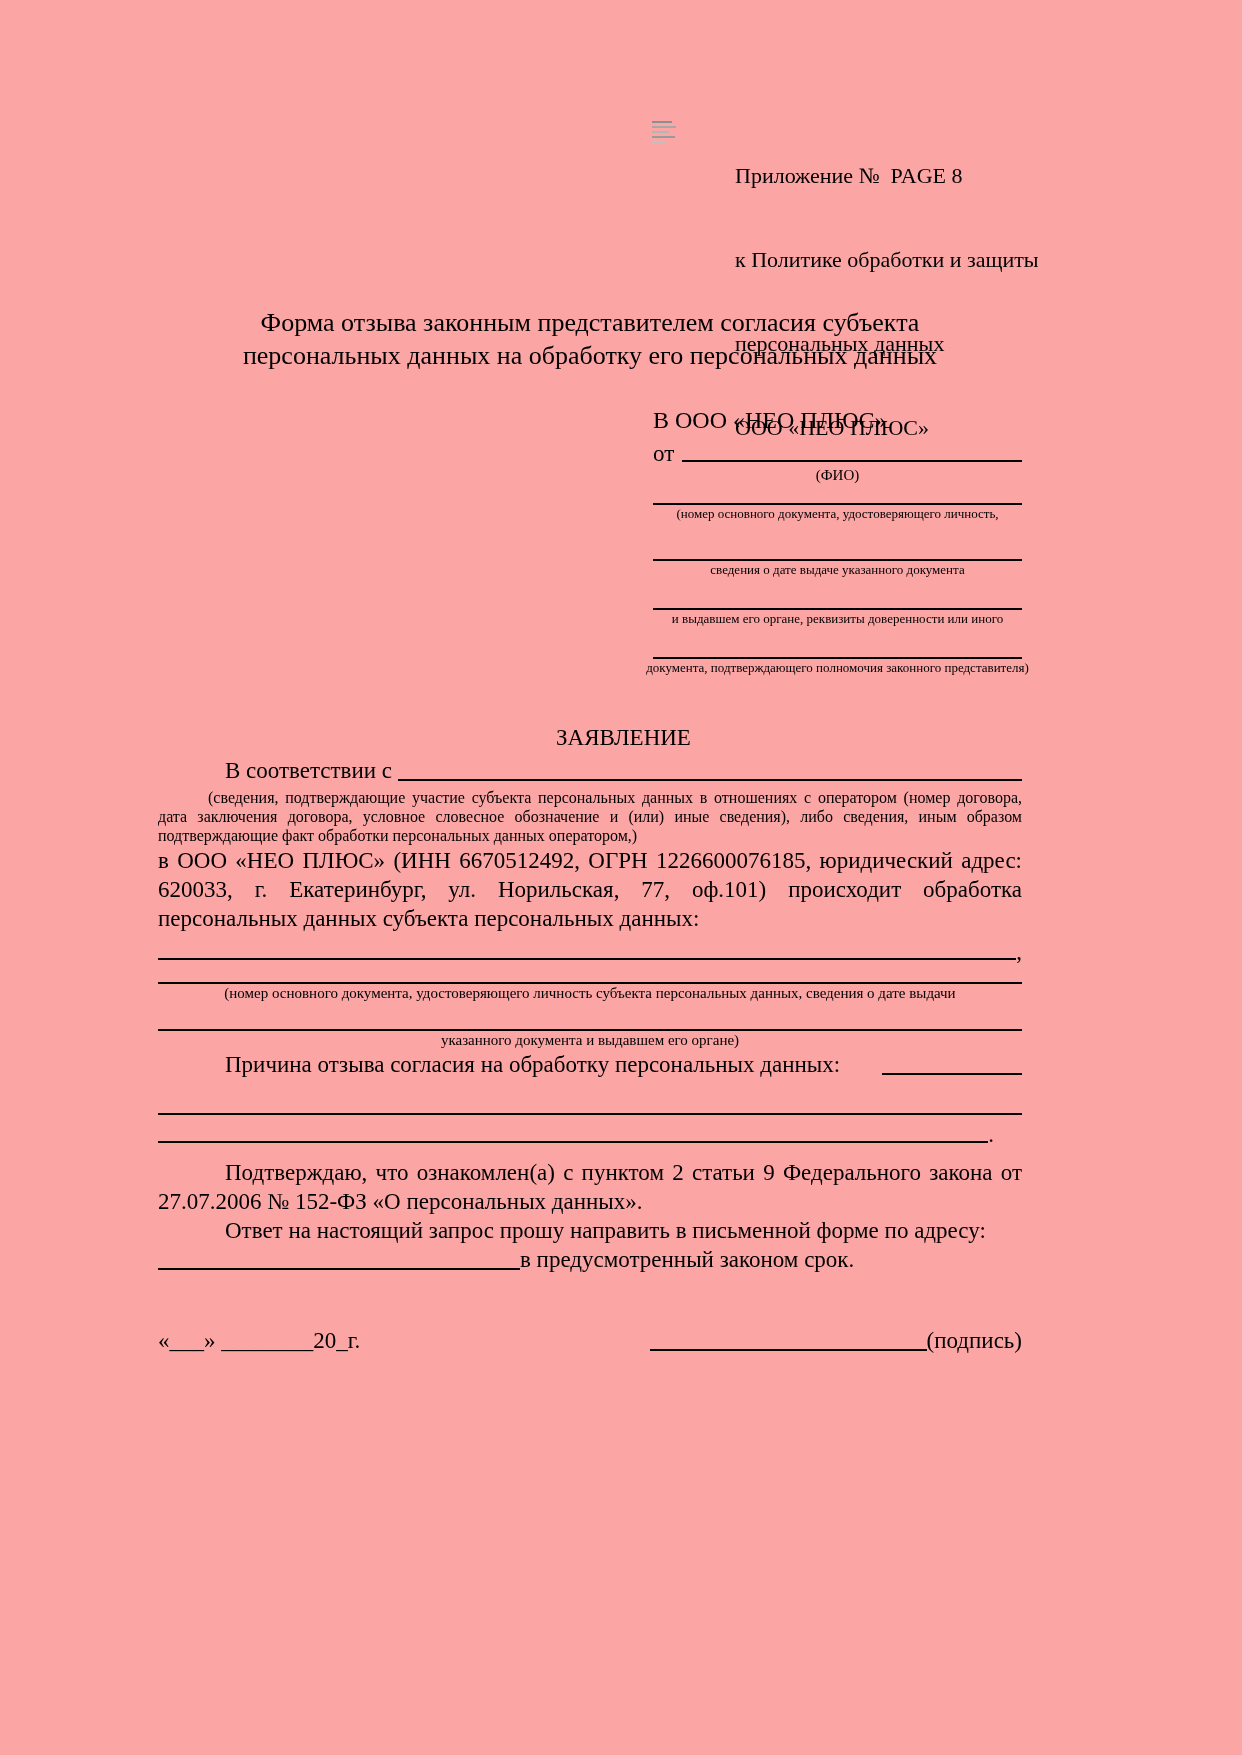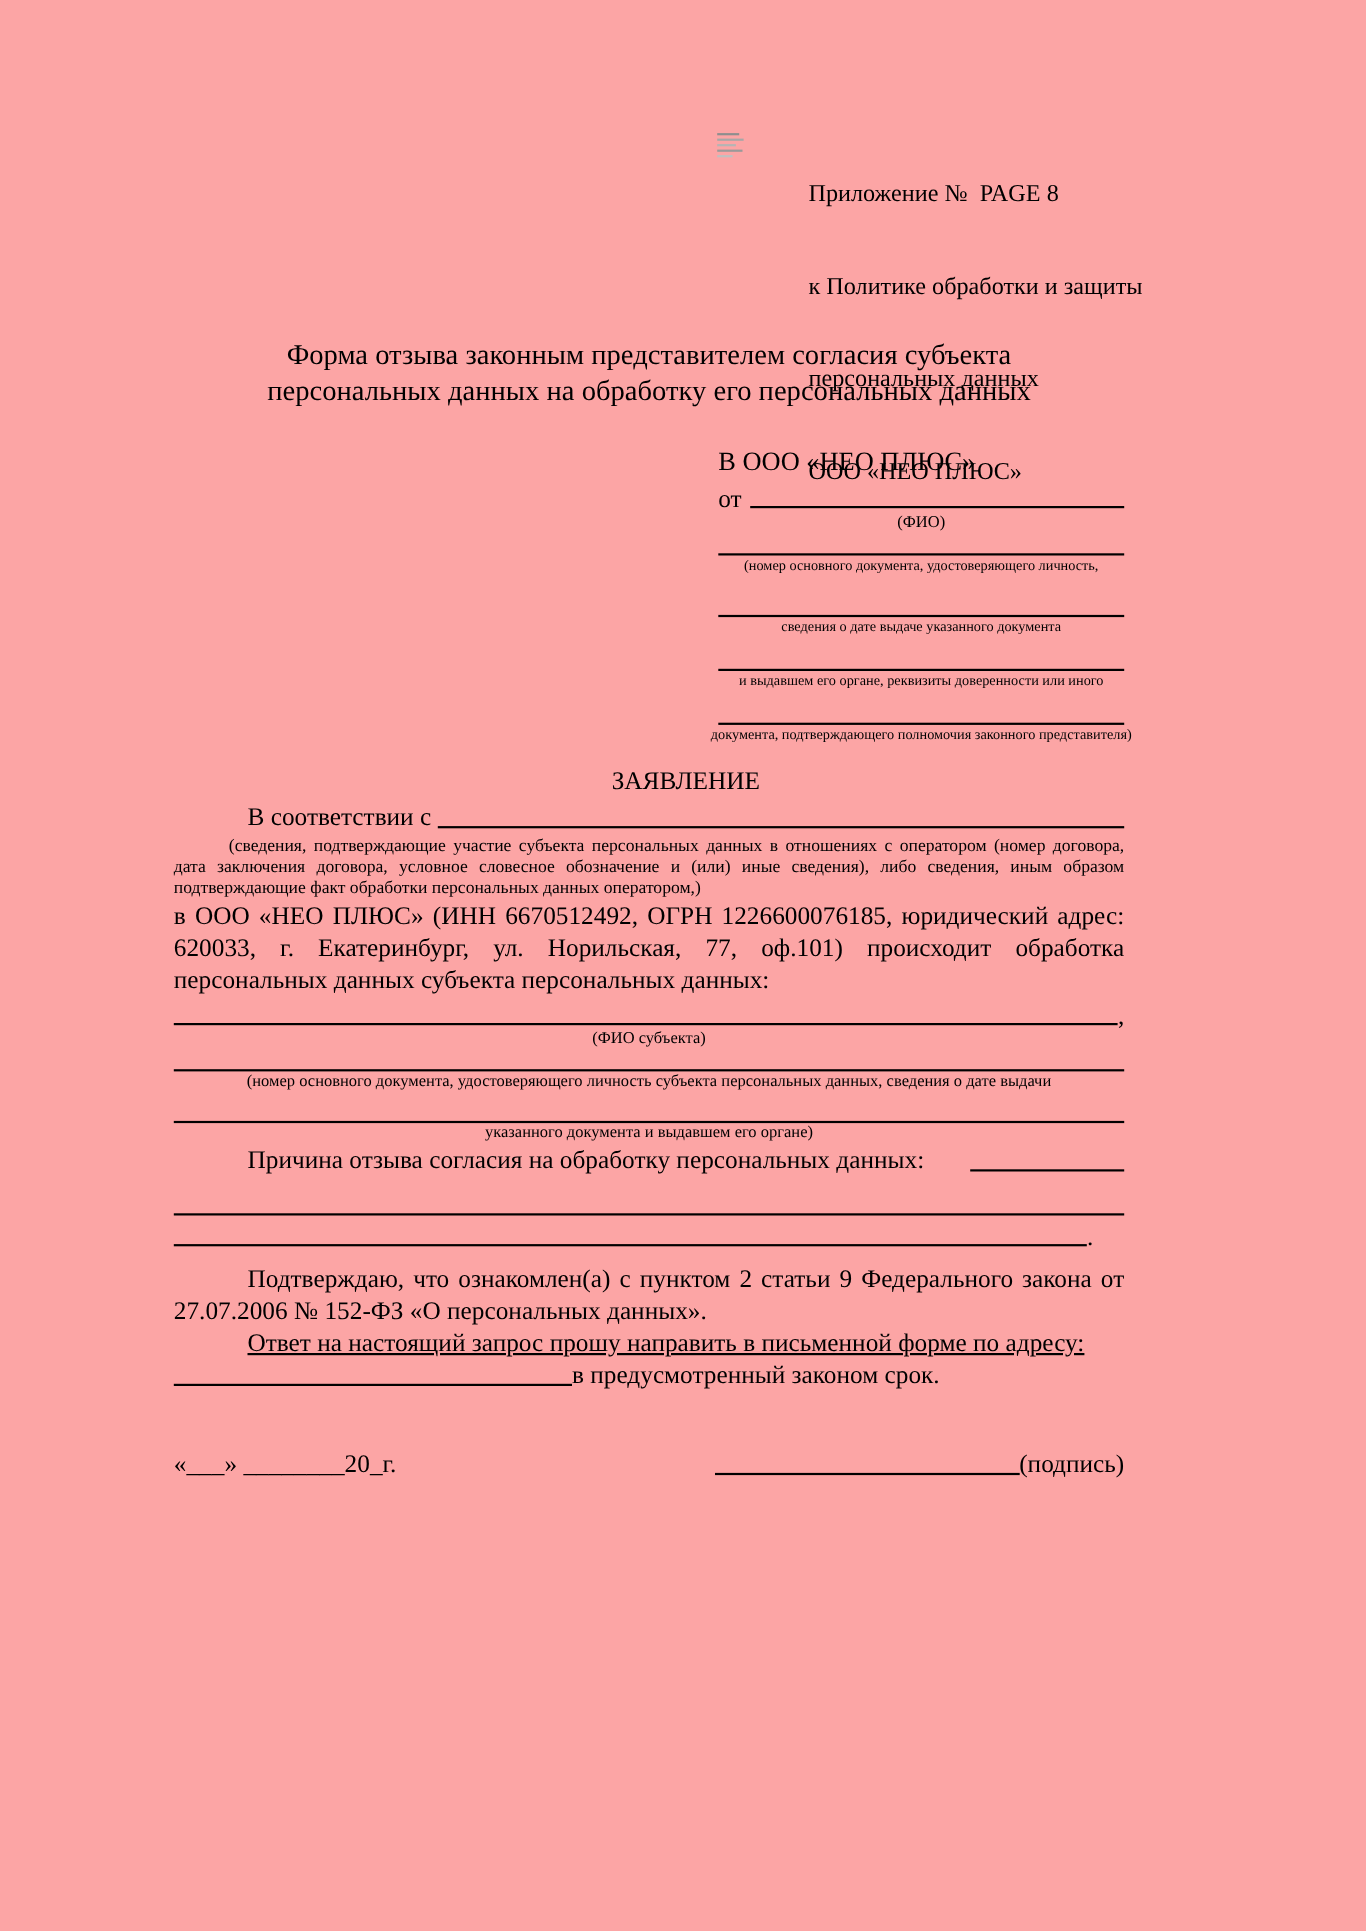--- a/index.html
+++ b/index.html
@@ -39,42 +39,42 @@
   .fill{flex:1;border-bottom:2px solid #000;margin-bottom:4px;}
   .from-row{margin-top:7px;line-height:24px;}
   .from-row .label{white-space:nowrap;padding-right:8px;}
   .cap{font-size:15px;line-height:18px;text-align:center;}
   .addr .cap{font-size:13px;line-height:17px;white-space:nowrap;margin-left:-45px;margin-right:-45px;}
   .addr .cap.fio{font-size:15px;line-height:18px;}
   .fline{border-bottom:2px solid #000;height:0;}
   .mt19{margin-top:19px;} .mt37{margin-top:37px;} .mt30{margin-top:30px;}
   .mt27{margin-top:27px;} .mt34{margin-top:34px;}
 
-  .heading{margin-top:19px;text-align:center;line-height:30px;text-indent:67px;}
+  .heading{margin-top:47px;text-align:center;line-height:30px;text-indent:67px;}
 
   .intro-row{margin-top:4px;padding-left:67px;line-height:28px;}
   .intro-row .label{white-space:nowrap;padding-right:6px;}
 
   .note{margin-top:3px;font-size:16px;line-height:19px;text-align:justify;text-indent:50px;}
 
   .para{text-align:justify;}
   .op-para{margin-top:1px;}
 
   .comma-row{margin-top:8px;line-height:22px;}
   .comma-row .fill,.period-row .fill{margin-bottom:3px;}
 
   .withdraw{margin-top:8px;}
 
   .reason-row{margin-top:2px;padding-left:67px;line-height:28px;gap:36px;}
   .reason-row .label{padding-right:6px;}
 
   .period-row{margin-top:9px;line-height:22px;margin-right:28px;}
 
   .confirm{margin-top:12px;text-indent:67px;}
-  .reply{text-indent:67px;text-decoration:underline;}
+  .reply{text-indent:67px;}
   .reply-row{line-height:29px;}
   .reply-fill{width:362px;border-bottom:2px solid #000;margin-bottom:4px;}
 
   .footer{display:flex;justify-content:space-between;margin-top:52px;line-height:29px;}
   .sig{display:flex;}
   .sig-fill{width:277px;border-bottom:2px solid #000;margin-bottom:4px;}
 </style>
 </head>
 <body>
 
@@ -131,21 +131,20 @@
     </div>
 
     <div class="note">(сведения, подтверждающие участие субъекта персональных данных в отношениях с оператором (номер договора, дата заключения договора, условное словесное обозначение и (или) иные сведения), либо сведения, иным образом подтверждающие факт обработки персональных данных оператором,)</div>
 
     <div class="para op-para">в ООО «НЕО ПЛЮС» (ИНН 6670512492, ОГРН 1226600076185, юридический адрес: 620033, г. Екатеринбург, ул. Норильская, 77, оф.101) происходит обработка персональных данных субъекта персональных данных:</div>
 
     <div class="row comma-row">
       <span class="fill"></span>
       <span>,</span>
     </div>
-    <div class="cap">(ФИО субъекта)</div>
 
     <div class="fline mt19"></div>
     <div class="cap">(номер основного документа, удостоверяющего личность субъекта персональных данных, сведения о дате выдачи</div>
 
     <div class="fline mt27"></div>
     <div class="cap">указанного документа и выдавшем его органе)</div>
 
 
     <div class="row reason-row">
       <span class="label">Причина отзыва согласия на обработку персональных данных:</span>

